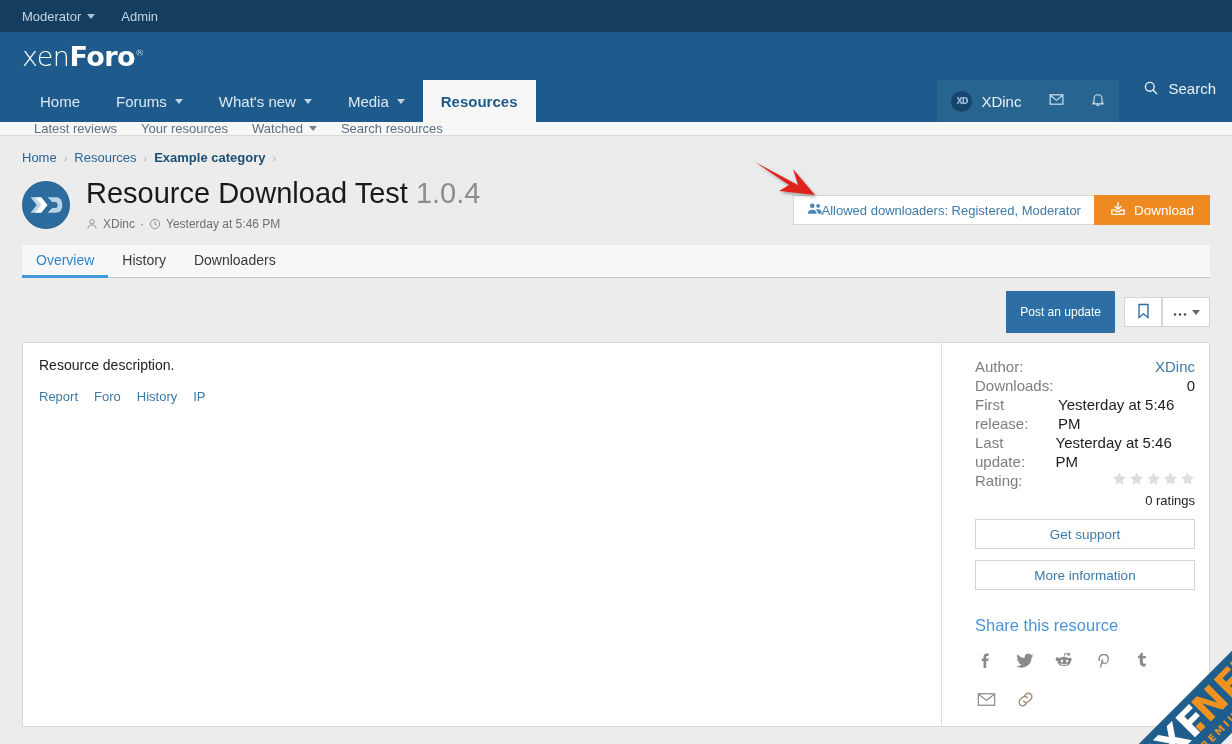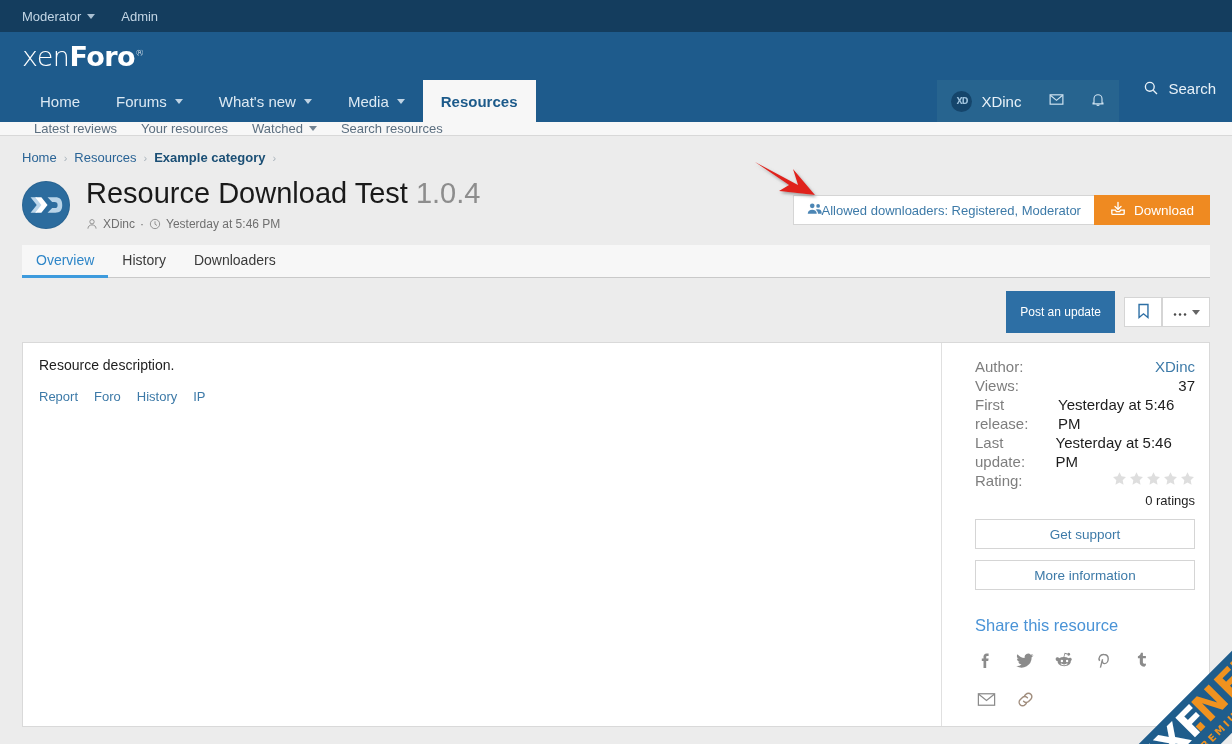--- a/index.html
+++ b/index.html
@@ -321,22 +321,22 @@
       <a href="#">IP</a>
     </div>
   </div>
 
   <div class="block-side">
     <div class="pair">
       <span class="k">Author:</span>
       <span class="v link">XDinc</span>
     </div>
     <div class="pair">
-      <span class="k">Views:</span>
-      <span class="v">37</span>
+      <span class="k">Downloads:</span>
+      <span class="v">0</span>
     </div>
     <div class="pair">
       <span class="k">First release:</span>
       <span class="v">Yesterday at 5:46 PM</span>
     </div>
     <div class="pair">
       <span class="k">Last update:</span>
       <span class="v">Yesterday at 5:46 PM</span>
     </div>
     <div class="pair">

